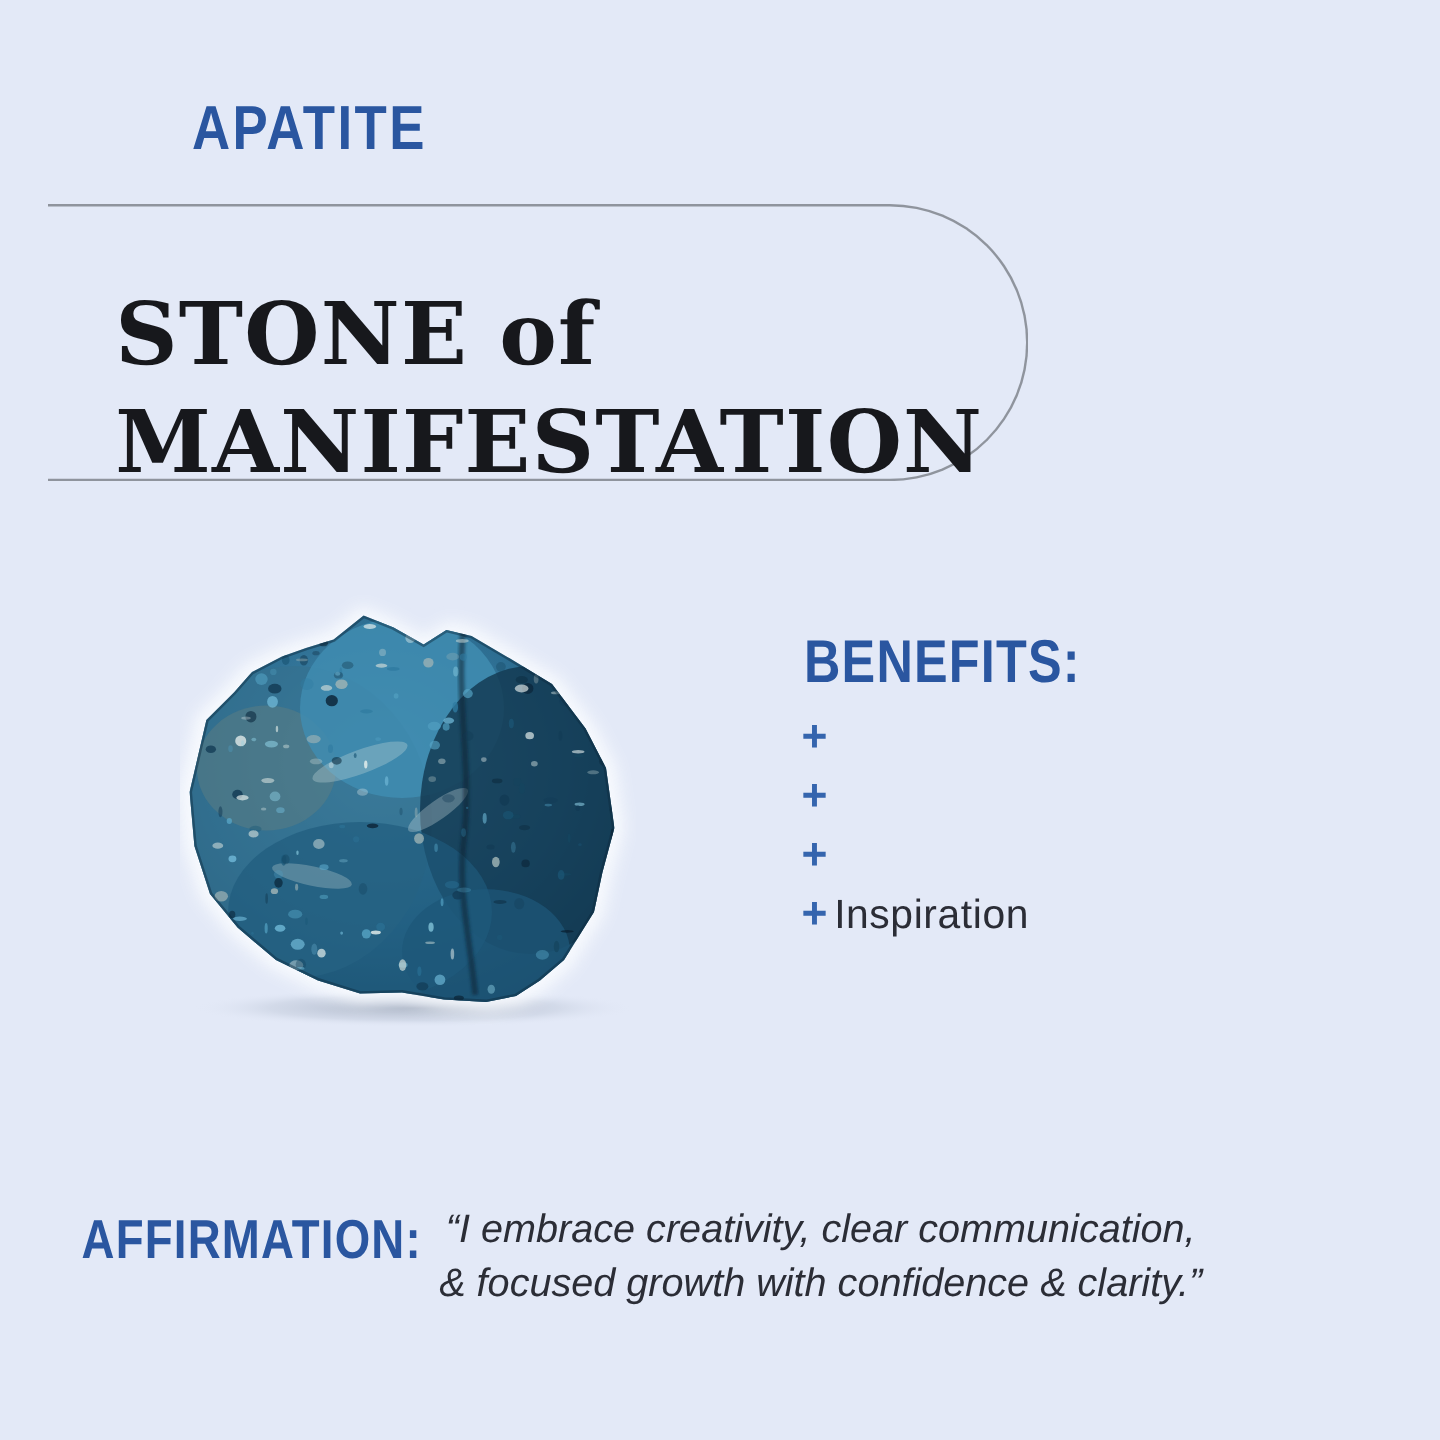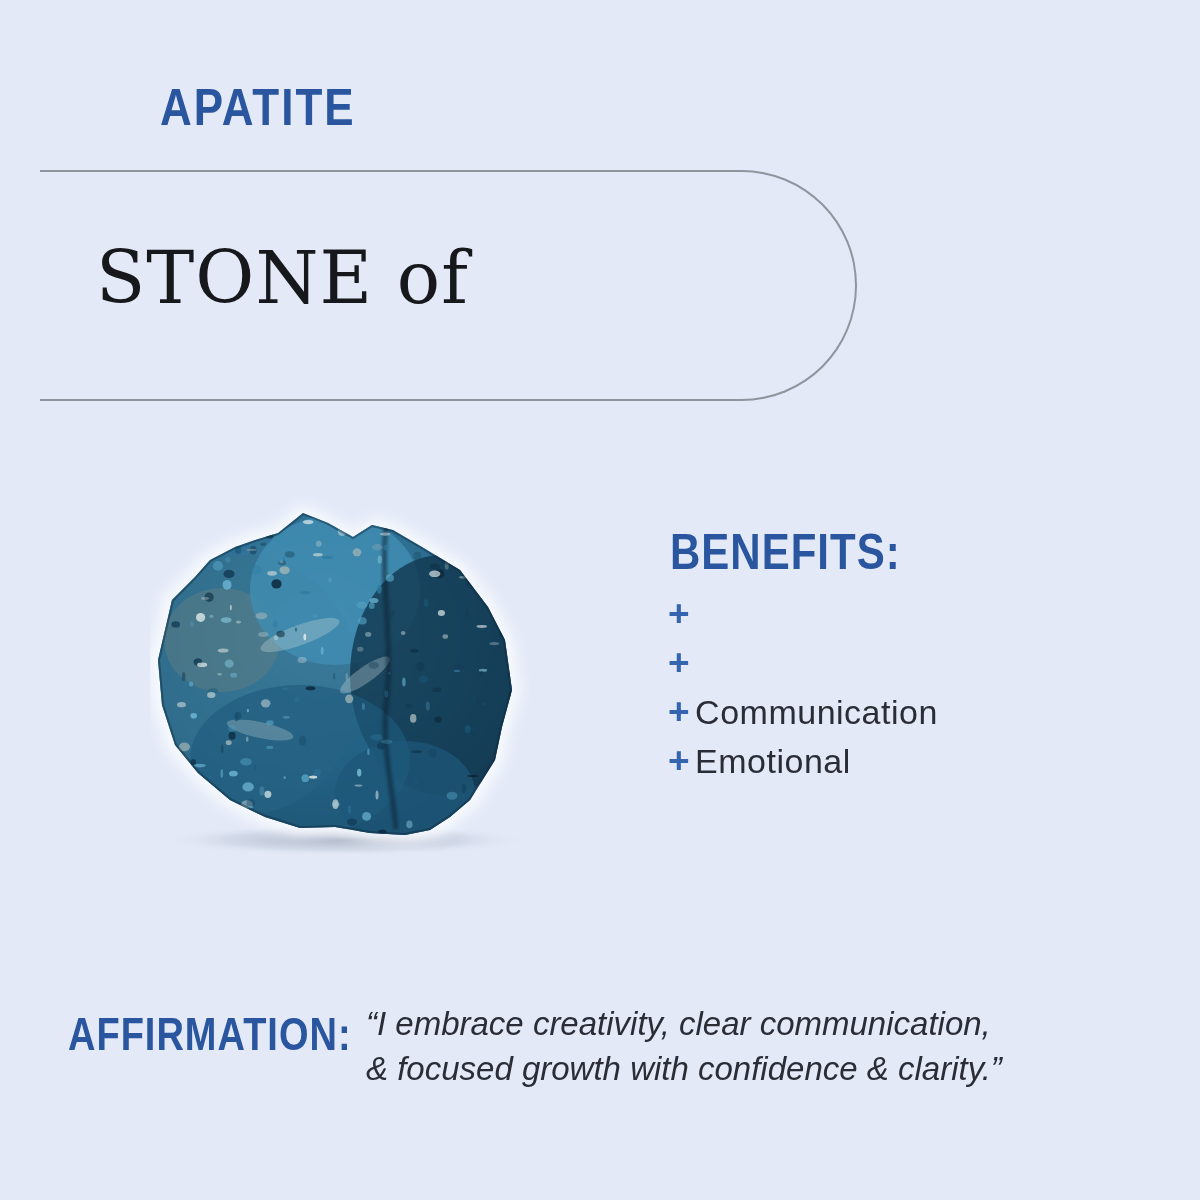--- a/index.html
+++ b/index.html
@@ -31,21 +31,21 @@
   .title-frame{
     position:absolute;left:40px;top:170px;
     width:817px;height:231px;
     border:2px solid var(--frame-border);
     border-left:none;
     border-radius:0 116px 116px 0;
   }
   .title{
     position:absolute;left:56px;top:13px;
     font-family:"DejaVu Serif","Liberation Serif",serif;
-    font-weight:normal;
+    font-weight:bold;
     font-size:72px;line-height:90px;letter-spacing:1px;
     color:var(--title-color);
     white-space:nowrap;
   }
   .title .line{display:block}
 
   .stone-figure{position:absolute;left:150px;top:495px;width:380px;height:360px;margin:0}
   .stone-figure svg{display:block;width:100%;height:100%}
 
   .benefits-heading{
@@ -76,32 +76,34 @@
     letter-spacing:1px;
     transform:scaleY(1.2);transform-origin:left top;
     white-space:nowrap;
   }
   .affirmation-quote{
     position:absolute;left:366px;top:1001px;
     font-size:33px;line-height:45px;
     font-style:italic;
     color:var(--text-dark);
     white-space:pre;
+    text-align:center;
   }
 </style>
 </head>
 <body>
 
 <div class="canvas">
 
   <div class="stone-name">APATITE</div>
 
   <div class="title-frame">
     <h1 class="title">
       <span class="line">STONE of</span>
+      <span class="line">MANIFESTATION</span>
     </h1>
   </div>
 
   <figure class="stone-figure">
     <svg viewBox="0 0 380 360" role="img" xmlns="http://www.w3.org/2000/svg" aria-label="rough blue apatite crystal">
       <defs>
         <radialGradient id="rockBase" cx="45%" cy="38%" r="78%">
           <stop offset="0%" stop-color="#4a91b4"></stop>
           <stop offset="55%" stop-color="#2a6a8e"></stop>
           <stop offset="100%" stop-color="#163f58"></stop>
@@ -331,25 +333,24 @@
     <h2 class="benefits-heading">BENEFITS:</h2>
     <ul class="benefits-list">
       <li class="benefit">
         <span class="plus">+</span>
       </li>
       <li class="benefit">
         <span class="plus">+</span>
       </li>
       <li class="benefit">
         <span class="plus">+</span>
-        <span>Communication</span>
       </li>
       <li class="benefit">
         <span class="plus">+</span>
-        <span>Emotional</span>
+        <span>Inspiration</span>
       </li>
     </ul>
   </section>
 
   <section>
     <div class="affirmation-label">AFFIRMATION:</div>
     <div class="affirmation-quote">“I embrace creativity, clear communication,
 &amp; focused growth with confidence &amp; clarity.”</div>
   </section>
 

